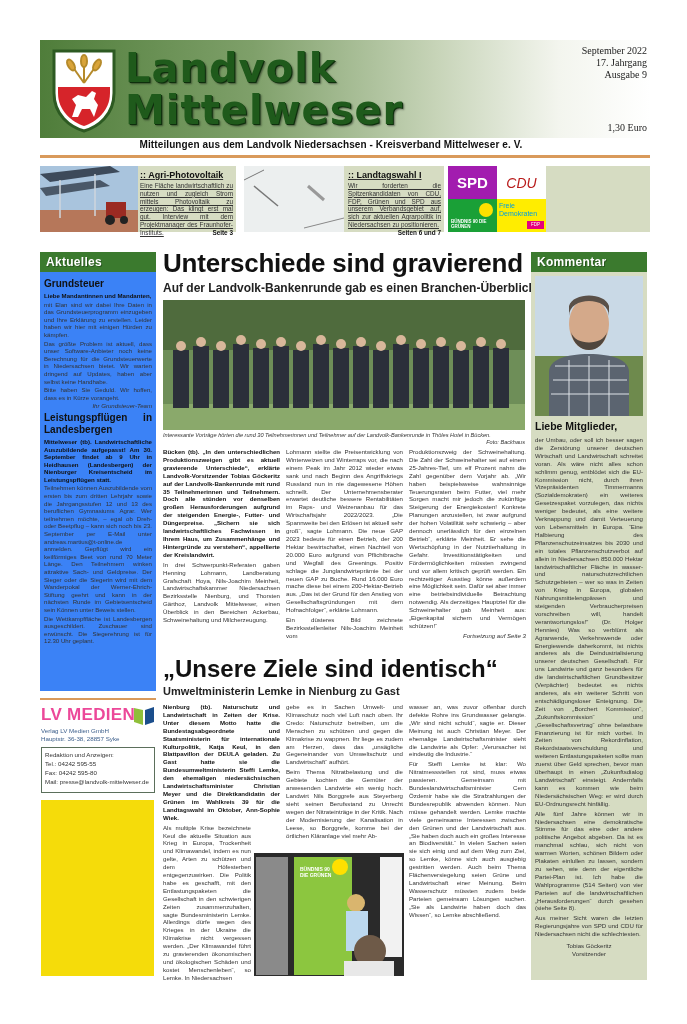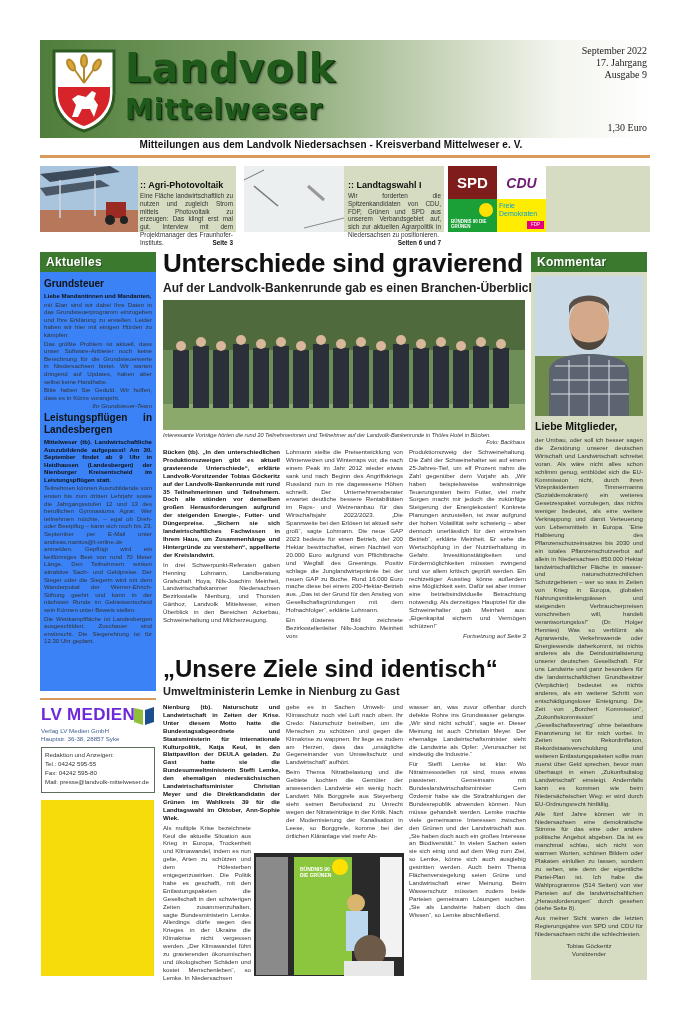--- a/index.html
+++ b/index.html
@@ -3,45 +3,45 @@
 <meta charset="utf-8">
 <style>
   * { box-sizing: border-box; margin: 0; padding: 0; }
   body { width: 687px; height: 1024px; background: #ffffff; font-family: "Liberation Sans", sans-serif; color: #222; position: relative; overflow: hidden; }
   .abs { position: absolute; }
 
   
   .masthead { left: 40px; top: 40px; width: 610px; height: 98px; background: linear-gradient(90deg, #4f7d3a 0%, #7fa06a 35%, #c7d4b8 65%, #f3f5ee 85%, #ffffff 100%); }
   .crest { left: 50px; top: 47px; width: 68px; height: 86px; }
   .title-1 { left: 125px; top: 46px; font-family: "DejaVu Sans", sans-serif; font-weight: bold; font-size: 40px; color: #1f5a1b; letter-spacing: 1px; text-shadow: 1px 1px 0 #0e2f0c, 2px 2px 2px rgba(0,0,0,0.45); line-height: 44px; text-align: center; }
-  .title-2 { left: 125px; top: 88px; font-family: "DejaVu Sans", sans-serif; font-weight: bold; font-size: 28px; color: #1f5a1b; letter-spacing: 1px; text-shadow: 1px 1px 0 #0e2f0c, 2px 2px 2px rgba(0,0,0,0.45); line-height: 44px; }
+  .title-2 { left: 125px; top: 88px; font-family: "DejaVu Sans", sans-serif; font-weight: bold; font-size: 40px; color: #1f5a1b; letter-spacing: 1px; text-shadow: 1px 1px 0 #0e2f0c, 2px 2px 2px rgba(0,0,0,0.45); line-height: 44px; }
   .issue { right: 40px; top: 45px; text-align: right; font-family: "Liberation Serif", serif; font-size: 10px; line-height: 12px; color: #222; }
   .issue div { display: block; }
   .price { right: 40px; top: 122px; font-family: "Liberation Serif", serif; font-size: 10px; color: #222; }
   .subtitle { left: 26px; top: 139px; width: 610px; text-align: center; font-weight: bold; font-size: 10px; color: #111; letter-spacing: 0.1px; }
   .orange-rule { left: 40px; top: 155px; width: 610px; height: 3px; background: #d99a5b; }
 
   
   .teaser { top: 166px; height: 66px; background: #d6dcc2; }
   .teaser .img { position: absolute; left: 0; top: 0; height: 66px; }
-  .teaser .txt { position: absolute; top: 14px; font-size: 6.4px; line-height: 7.8px; color: #333; text-align: justify; }
+  .teaser .txt { position: absolute; top: 4px; font-size: 6.4px; line-height: 7.8px; color: #333; text-align: justify; text-decoration: underline; }
   .teaser .txt .h { font-weight: bold; font-size: 9px; line-height: 11px; color: #111; display: block; margin-bottom: 1px; }
   .teaser .txt .pg { font-weight: bold; color: #111; float: right; }
 
   
   .col-left { left: 40px; top: 252px; width: 116px; height: 439px; background: #3b82f6; }
   .sec-head { background: #3b7a2e; color: #fff; font-weight: bold; font-size: 12px; height: 20px; line-height: 20px; padding-left: 6px; letter-spacing: 0.3px; text-shadow: 1px 1px 0 rgba(0,0,0,0.3); }
   .left-inner { padding: 4px 4px; font-size: 6.1px; line-height: 7.6px; color: #333; text-align: justify; }
   .left-inner h3 { font-size: 10px; line-height: 12px; font-weight: bold; color: #111; margin: 2px 0 2px 0; }
   .left-inner .lead { font-weight: bold; color: #111; }
   .left-inner p { margin-bottom: 1px; }
   .sig { text-align: right; font-style: italic; }
 
   .lv-rule { left: 40px; top: 698px; width: 116px; height: 2px; background: #d99a5b; }
-  .lv-logo { left: 41px; top: 705px; font-weight: bold; font-size: 17px; color: #6d28d9; letter-spacing: 0.3px; }
+  .lv-logo { left: 41px; top: 705px; font-weight: bold; font-size: 17px; color: #ec4899; letter-spacing: 0.3px; }
   .lv-book { left: 134px; top: 705px; width: 20px; height: 20px; }
   .lv-addr { left: 41px; top: 727px; font-size: 6.2px; line-height: 8px; color: #3a5d8a; }
   .lv-box { left: 41px; top: 747px; width: 114px; height: 46px; border: 1px solid #5b6f5b; padding: 2px 3px; font-size: 6.2px; line-height: 9px; color: #333; }
   .ad-yellow { left: 41px; top: 800px; width: 113px; height: 176px; background: #f5dc0a; }
 
   
   .hl-main { left: 163px; top: 248px; font-weight: bold; font-size: 26px; color: #111; letter-spacing: -0.2px; font-family: "Liberation Sans", sans-serif; }
   .hl-sub { left: 163px; top: 281px; font-weight: bold; font-size: 12px; color: #222; }
   .photo-main { left: 163px; top: 300px; width: 362px; height: 130px; }
   .caption { left: 163px; top: 432px; width: 362px; font-size: 5.6px; line-height: 7px; font-style: italic; color: #333; }
@@ -126,22 +126,22 @@
   </svg>
   <div class="txt" style="left:104px; width:93px;">
     <span class="h">:: Landtagswahl I</span>
     <span>Wir forderten die Spitzenkandidaten von CDU, FDP, Grünen und SPD aus unserem Verbandsgebiet auf, sich zur aktuellen Agrarpolitik in Niedersachsen zu positionieren.</span>
     <span class="pg">Seiten 6 und 7</span>
   </div>
 </div>
 
 <div class="abs teaser" style="left:448px; width:202px;">
   <div class="img" style="width:98px; display:grid; grid-template-columns:1fr 1fr; grid-template-rows:1fr 1fr;">
-    <div style="background:#7f1d1d; color:#fff; font-weight:bold; font-size:15px; display:flex; align-items:center; justify-content:center;">SPD</div>
-    <div style="background:#fff; color:#701a75; font-weight:bold; font-style:italic; font-size:14px; display:flex; align-items:center; justify-content:center;">CDU</div>
+    <div style="background:#a21caf; color:#fff; font-weight:bold; font-size:15px; display:flex; align-items:center; justify-content:center;">SPD</div>
+    <div style="background:#fff; color:#b91c1c; font-weight:normal; font-style:italic; font-size:14px; display:flex; align-items:center; justify-content:center;">CDU</div>
     <div style="background:#1aa037; color:#fff; font-size:4.5px; font-weight:bold; display:flex; align-items:flex-end; justify-content:flex-start; padding:3px; position:relative;">
       <span>BÜNDNIS 90 DIE GRÜNEN</span>
       <span style="position:absolute; right:4px; top:4px; width:14px; height:14px; border-radius:50%; background:#ffe000;"></span>
     </div>
     <div style="background:#ffed00; color:#009ee0; font-size:7px; padding:3px 2px; line-height:8px; position:relative;">
       <div>Freie</div>
       <div>Demokraten</div>
       <span style="position:absolute; right:2px; bottom:3px; background:#e5007d; color:#fff; font-size:4.5px; padding:0 4px;">FDP</span>
     </div>
   </div>

